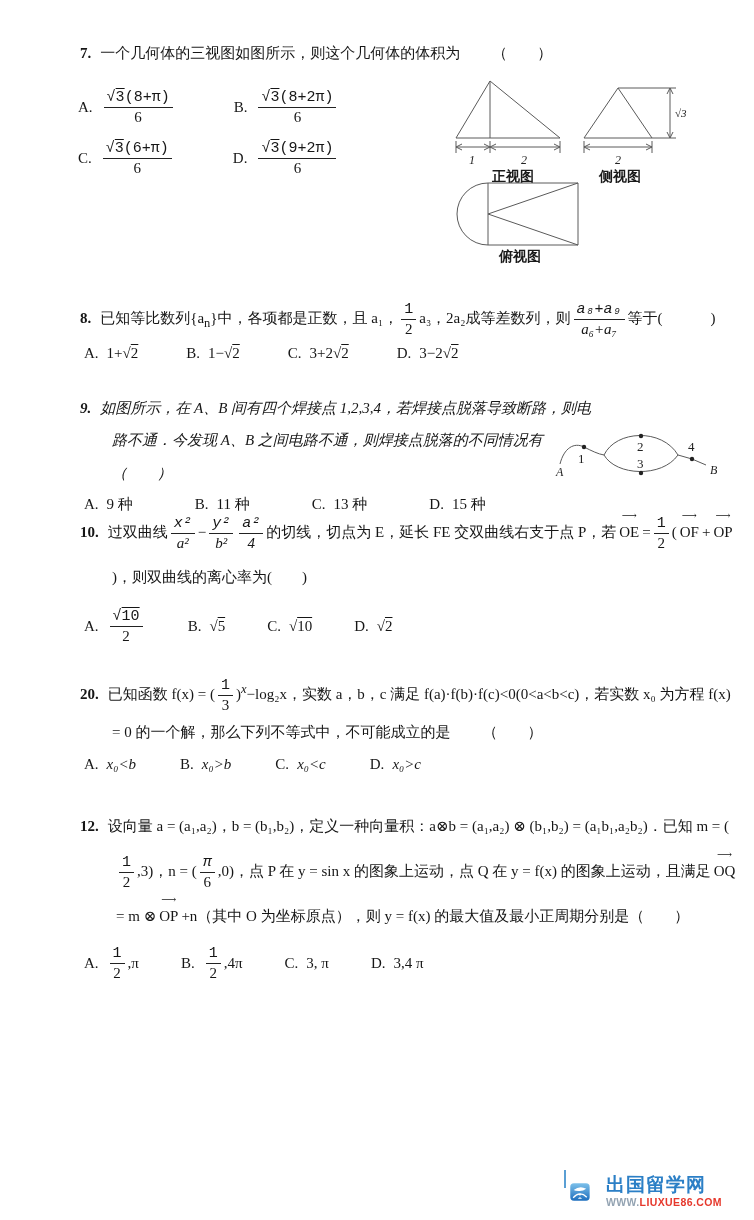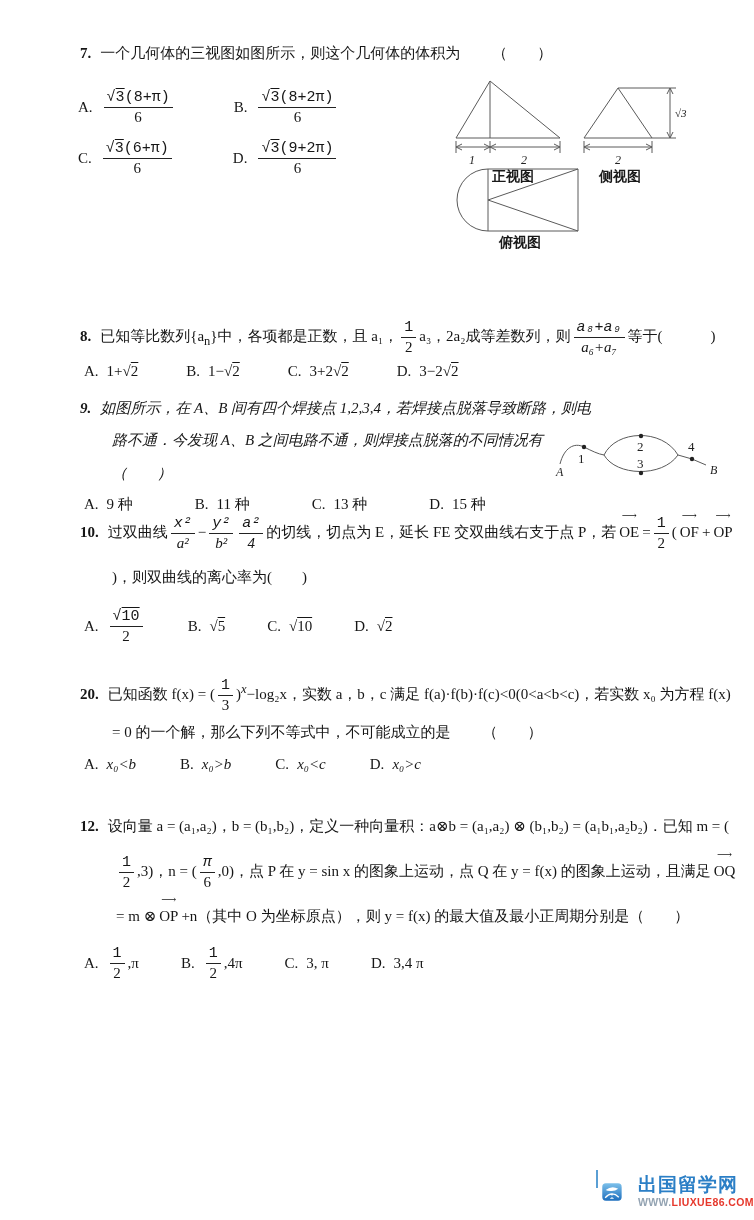--- a/index.html
+++ b/index.html
@@ -29,27 +29,27 @@
   .it { font-style:italic;text-align:center; }
   .brk { margin-left:4px; }
   .gap { margin-left:32px; }
   .opts { display:flex; align-items:center; margin-left:44px; white-space:nowrap; }
   .opt { display:flex; align-items:center; }
   .olabel { margin-right:8px; }
   .figcap { font-weight:bold; font-size:14px; text-align:center; color:#1a1a1a; }
   .fig7 { position:absolute; left:412px; top:32px; width:300px; height:215px; }
   .fv { position:absolute; left:0; top:0; width:122px; }
   .sv { position:absolute; left:128px; top:0; width:118px; }
-  .tv { position:absolute; left:2px; top:90px; width:132px; }
+  .tv { position:absolute; left:2px; top:104px; width:132px; }
   .fig9 { position:absolute; left:512px; top:26px; width:200px; height:64px; }
   svg { display:block; }
   svg line, svg path.ln, svg polygon.tri { stroke:#5a5a5a; fill:none; stroke-width:1; }
   svg text { fill:#222; font-family:"Liberation Serif","DejaVu Serif",serif; }
   .dimtxt { font-size:12px; font-style:italic; }
-  .watermark { position:absolute; left:594px; top:1168px; width:160px; height:48px;
+  .watermark { position:absolute; left:562px; top:1168px; width:160px; height:48px;
                display:flex; align-items:center;gap:11px; }
   .wm-bar { width:2px; height:18px; background:#5a9fd4; position:absolute; left:2px; top:2px; }
   .wm-logo { margin-left:8px; }
   .wm-text { margin-left:5px; }
   .wm-name { font-family:"Liberation Sans","DejaVu Sans",sans-serif; font-weight:bold;
              font-size:19px; color:#2b7fc6; letter-spacing:1px; line-height:1.1; }
   .wm-url { font-family:"Liberation Sans","DejaVu Sans",sans-serif; font-weight:bold;
             font-size:10.5px; letter-spacing:0.4px; line-height:1.2; }
   .wm-www { color:#93a3b2; }
   .wm-domain { color:#e6382c; }
@@ -138,21 +138,21 @@
         <path class="ln" d="M34,3 L124,3 L124,65 L34,65 Z"></path>
         <path class="ln" d="M34,3 A31,31 0 0 0 34,65"></path>
         <line x1="34" y1="34" x2="124" y2="3"></line>
         <line x1="34" y1="34" x2="124" y2="65"></line>
       </svg>
       <div class="figcap">俯视图</div>
     </div>
   </div>
 </div>
 
-<div class="problem" style="top:318px;">
+<div class="problem" style="top:300px;">
   <div class="stem lh24">
     <span class="pnum">8.</span><span>已知等比数列{a</span><sub>n</sub><span>}中，各项都是正数，且 a₁，</span><span class="frac"><span class="num">1</span><span class="den">2</span></span><span>a₃，2a₂成等差数列，则</span><span class="frac"><span class="num it">a₈+a₉</span><span class="den it">a₆+a₇</span></span><span>等于(</span><span class="gap" style="margin-left:18px;">　　)</span>
   </div>
   <div class="opts" style="column-gap:48px; margin-top:6px;">
     <span class="opt">
         <span class="olabel">A.</span>
         <span>1+</span>
         <span class="sqrt"><span class="rad">2</span></span>
       </span>
     <span class="opt">

